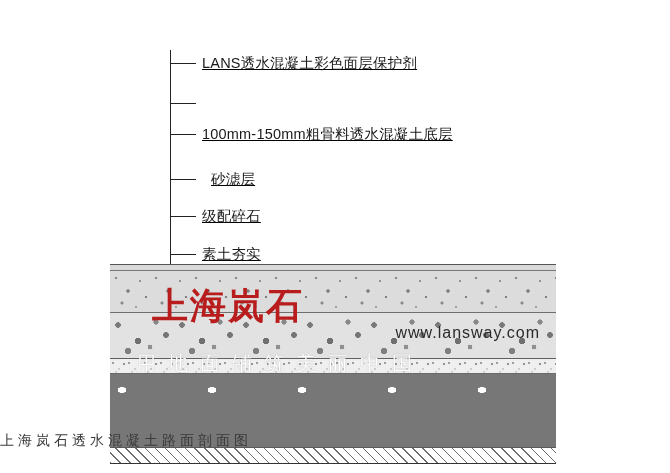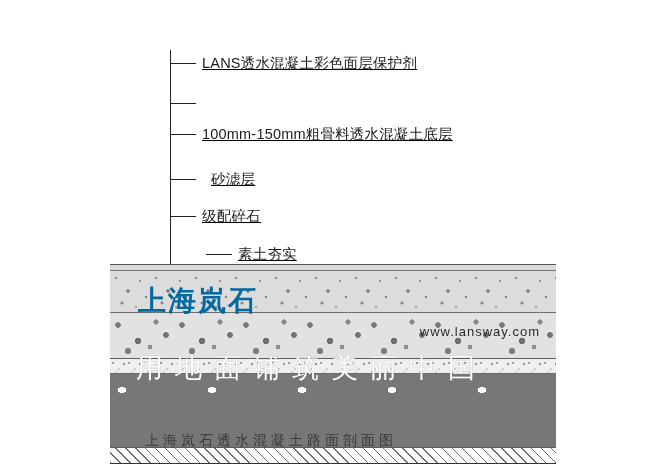--- a/index.html
+++ b/index.html
@@ -183,51 +183,51 @@
     font-weight: bold;
     font-size: 46px;
     letter-spacing: 1px;
     color: #ffffff;
     text-shadow: 0 0 1px rgba(120,120,120,0.55);
   }
   .wm-lans .s-green { color: #5bbf2e; }
   .wm-cn {
     font-family: "DejaVu Sans", sans-serif;
     font-weight: bold;
-    font-size: 28px;
-    color: #0369a1;
-    margin-left: 10px;
+    font-size: 36px;
+    color: #b91c1c;
+    margin-left: 24px;
     letter-spacing: 2px;
   }
   .wm-url {
     position: absolute;
     right: 16px;
     top: 42px;
-    font-size: 13px;
+    font-size: 16px;
     color: #2a2a2a;
     letter-spacing: 1px;
   }
   .wm-row2 {
     position: absolute;
     left: 26px;
     top: 68px;
     font-family: "DejaVu Sans", sans-serif;
-    font-size: 27px;
+    font-size: 20px;
     color: #ffffff;
     letter-spacing: 12px;
     text-shadow: 0 0 1px rgba(110,110,110,0.6);
   }
 
   
   .caption {
     position: absolute;
     left: 0;
     top: 432px;
     width: 542px;
-    text-align: center;
+    text-align: left;
     font-family: "DejaVu Sans", sans-serif;
     font-size: 14px;
     color: #3a3a3a;
     letter-spacing: 4px;
   }
 </style>
 </head>
 <body>
 
 <div id="diagram">
@@ -247,21 +247,21 @@
       <span class="txt">100mm-150mm粗骨料透水混凝土底层</span>
     </div>
     <div class="callout" style="top:128px;gap:9px;">
       <span class="tick"></span>
       <span class="txt">砂滤层</span>
     </div>
     <div class="callout" style="top:165px;">
       <span class="tick"></span>
       <span class="txt">级配碎石</span>
     </div>
-    <div class="callout" style="top:203px;padding-left:36px;">
+    <div class="callout" style="top:203px;">
       <span class="tick"></span>
       <span class="txt">素土夯实</span>
     </div>
   </div>
 
   <div class="dot" style="top:264px;"></div>
   <div class="dot" style="top:278px;"></div>
   <div class="dot" style="top:296px;"></div>
   <div class="dot" style="top:316px;"></div>
   <div class="dot" style="top:336px;"></div>

